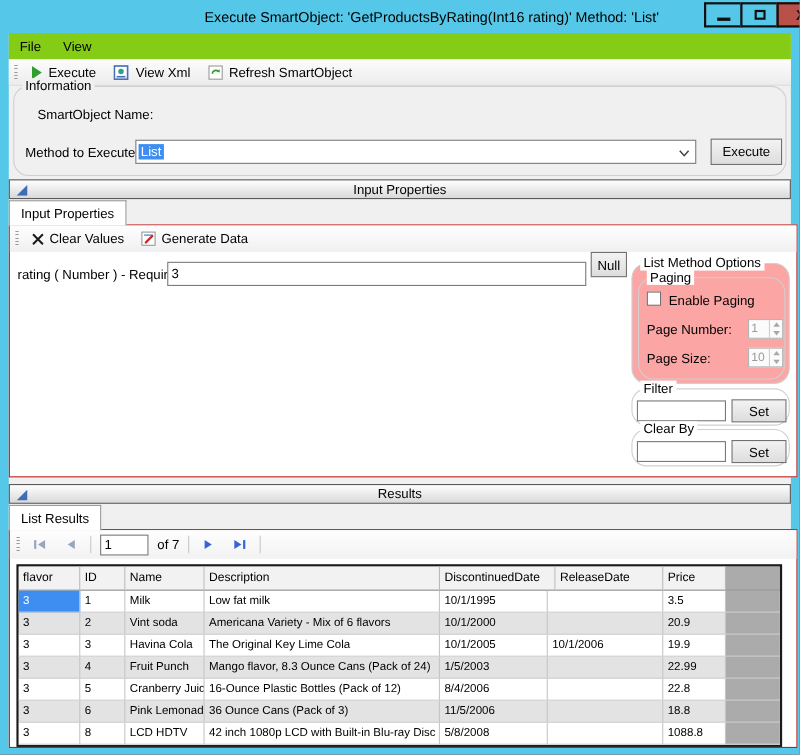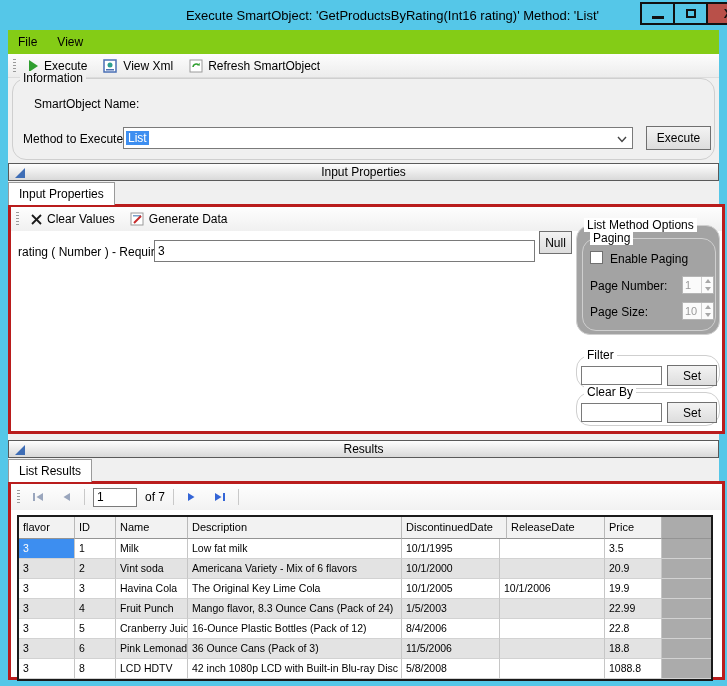--- a/index.html
+++ b/index.html
@@ -34,21 +34,21 @@
   .lbl{position:absolute;font-size:12px;color:#000;white-space:nowrap;}
   .combo{position:absolute;height:22px;background:#fff;border:1px solid #7a7a7a;font-size:12px;display:flex;align-items:center;padding-left:2px;}
   .combo .selval{background:var(--sel-blue);color:#fff;padding:0 2px;}
   .combo .arrow{position:absolute;right:5px;top:8px;}
   .btn{position:absolute;background:linear-gradient(#f3f3f3,#dddddd);border:1px solid #707070;font-size:12px;text-align:center;cursor:default;display:flex;align-items:center;justify-content:center;font-family:"Liberation Sans",sans-serif;}
   
   .sec-header{position:absolute;left:0;width:711px;height:18px;background:linear-gradient(#fefefe,#d9d9d9);border:1px solid #5a5a5a;display:flex;align-items:center;justify-content:center;font-size:12px;}
   .sec-header .tri{position:absolute;left:6px;top:4px;}
   
   .tab{position:absolute;height:23px;background:#fff;border:1px solid #9a9a9a;border-bottom:none;font-size:12px;padding:4px 10px 0 10px;z-index:2;}
-  .pane{position:absolute;left:0;width:717px;background:#fff;border:3px solid #b91c1c;}
+  .pane{position:absolute;left:0;width:717px;background:#fff;border:1px solid #b91c1c;}
   .inner-toolbar{position:absolute;left:0;top:0;width:100%;height:24px;background:linear-gradient(#fefefe,#f0f0f0);display:flex;align-items:center;gap:9px;padding-left:5px;font-size:12px;}
   .textbox{position:absolute;background:#fff;border:1px solid #7a7a7a;font-size:12px;padding:0 3px;font-family:"Liberation Sans",sans-serif;}
   .textbox:disabled{color:#9b9b9b;background:#fbfbfb;border-color:#b5b5b5;}
   .spinner{position:absolute;border:1px solid #b5b5b5;background:#fbfbfb;display:flex;}
   .spinner input{border:none;width:18px;font-size:11px;color:#9b9b9b;background:transparent;padding-left:2px;font-family:"Liberation Sans",sans-serif;}
   .spinbtns{width:12px;border-left:1px solid #cfcfcf;display:flex;flex-direction:column;}
   .spinbtns span{flex:1;display:flex;align-items:center;justify-content:center;}
   .tri-up{width:0;height:0;border-left:3px solid transparent;border-right:3px solid transparent;border-bottom:4px solid #a8a8a8;}
   .tri-dn{width:0;height:0;border-left:3px solid transparent;border-right:3px solid transparent;border-top:4px solid #a8a8a8;}
   .checkbox{position:absolute;width:13px;height:13px;background:#fff;border:1px solid #707070;}
@@ -160,21 +160,21 @@
             <line x1="4" y1="11" x2="11" y2="4" stroke="#c62b2b" stroke-width="2"></line>
           </svg>
           <span>Generate Data</span>
         </span>
       </div>
 
       <span class="lbl" style="left:7px;top:38px;">rating ( Number )  - Required</span>
       <input class="textbox" style="left: 143px; top: 33px; width: 381px; height: 22px;" value="3">
       <div class="btn" style="left:528px;top:24px;width:33px;height:23px;">Null</div>
 
-      <div class="groupbox" style="left:565px;top:18px;width:144px;height:110px;background:#a3a3a3;">
+      <div class="groupbox" style="left:565px;top:34px;width:144px;height:110px;background:#fca5a5;">
         <span class="glabel" style="background:#fff;">List Method Options</span>
         <div class="groupbox" style="left:5px;top:12px;width:134px;height:93px;">
           <span class="glabel" style="background:#fff;">Paging</span>
           <span class="checkbox" style="left:7px;top:12px;"></span>
           <span class="lbl" style="left:27px;top:13px;">Enable Paging</span>
           <span class="lbl" style="left:7px;top:40px;">Page Number:</span>
           <div class="spinner" style="left:99px;top:37px;width:32px;height:18px;">
             <input disabled="" value="1" style="">
             <span class="spinbtns">
                 <span>

